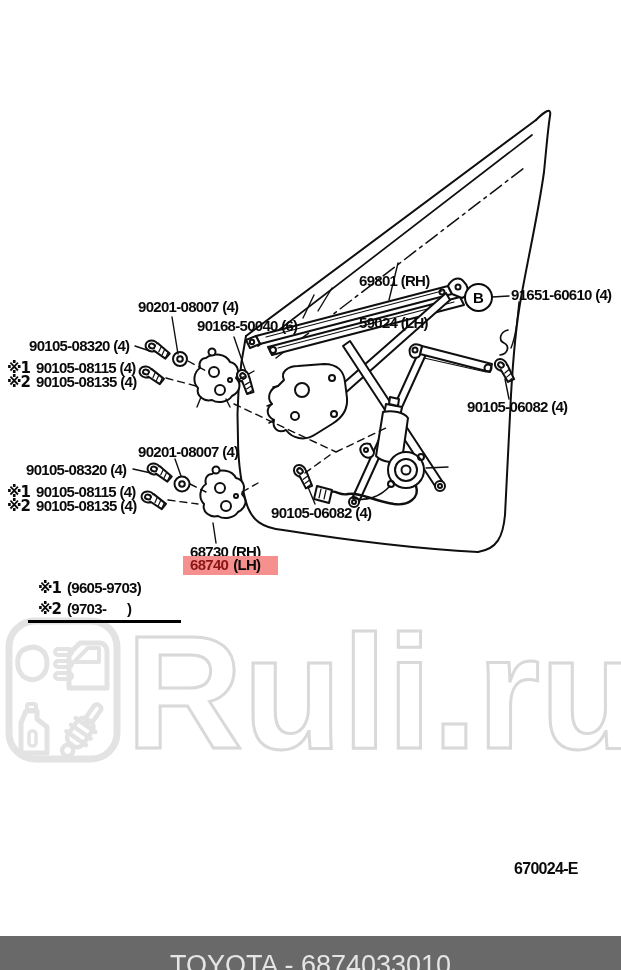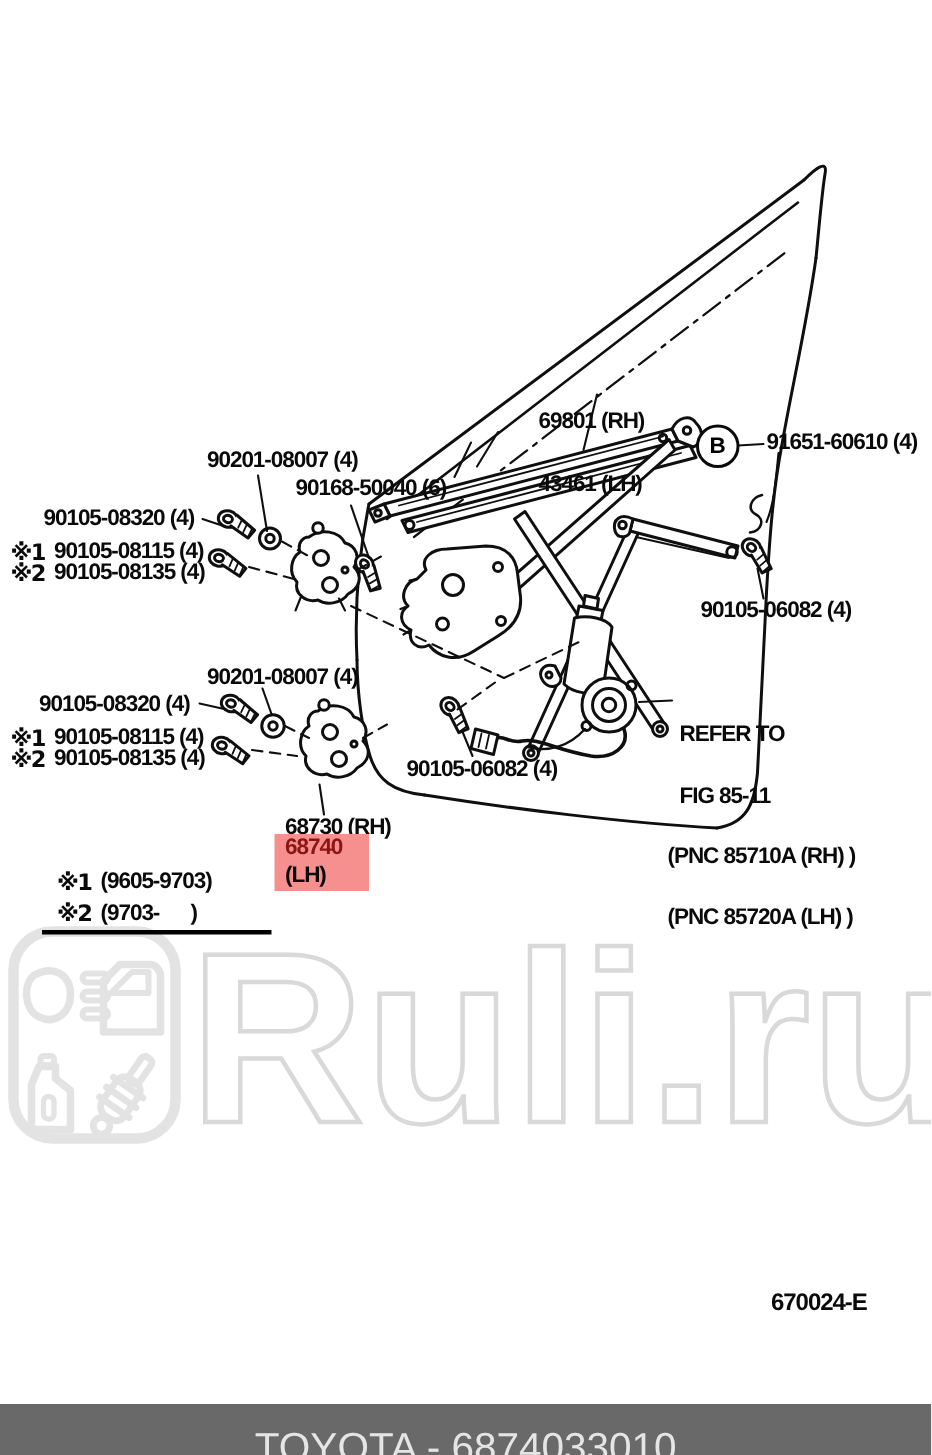--- a/index.html
+++ b/index.html
@@ -29,21 +29,21 @@
   #l-06082-right{left:467px;top:400px}
   #l-hinge-up{left:184px;top:408px}
   #l-90201-bot{left:138px;top:445px}
   #l-08320-bot{left:26px;top:463px}
   #l-08115-bot{left:7px;top:485px}
   #l-08135-bot{left:7px;top:499px}
   #l-06082-mid{left:271px;top:506px}
   #refer-block{left:445px;top:456px;line-height:13.5px}
   #refer-block .ind{margin-left:8px}
   #l-68730{left:190px;top:545px}
-  #hl-row{left:183px;top:556px;padding:2px 18px 3px 7px;display:flex;gap:5px;flex-direction:column;}
+  #hl-row{left:183px;top:556px;padding:2px 18px 3px 7px;display:flex;gap:5px;}
   #hl-row .code{letter-spacing:-0.7px}
   #note1{left:38px;top:581px}
   #note2{left:38px;top:602px}
   #note-rule{left:28px;top:620px;width:153px;height:2.5px;background:#000;position:absolute;z-index:2;}
   #fig-code{left:514px;top:862px;font-size:16px}
   
   #footer{position:absolute;left:0;top:936px;width:621px;height:59px;z-index:3;
           display:flex;align-items:center;justify-content:center;gap:52px;
           color:#e5e5e5;font:400 27px "Liberation Sans",sans-serif;}
 </style>
@@ -234,42 +234,36 @@
   <div class="lab row" id="l-08115-top">
     <span class="jmark">※1</span>
     <span>90105-08115 (4)</span>
   </div>
   <div class="lab row" id="l-08135-top">
     <span class="jmark">※2</span>
     <span>90105-08135 (4)</span>
   </div>
   <div class="lab" id="l-glass">
     <div>69801 (RH)</div>
-    <div>43461 (LH)</div>
+    <div>59024 (LH)</div>
   </div>
   <div id="b-badge">B</div>
   <div class="lab" id="l-91651">91651-60610 (4)</div>
   <div class="lab" id="l-06082-right">90105-06082 (4)</div>
   <div class="lab" id="l-90201-bot">90201-08007 (4)</div>
   <div class="lab" id="l-08320-bot">90105-08320 (4)</div>
   <div class="lab row" id="l-08115-bot">
     <span class="jmark">※1</span>
     <span>90105-08115 (4)</span>
   </div>
   <div class="lab row" id="l-08135-bot">
     <span class="jmark">※2</span>
     <span>90105-08135 (4)</span>
   </div>
   <div class="lab" id="l-06082-mid">90105-06082 (4)</div>
-  <div class="lab" id="refer-block">
-    <div class="ind">REFER TO</div>
-    <div class="ind">FIG 85-11</div>
-    <div>(PNC 85710A (RH) )</div>
-    <div>(PNC 85720A (LH) )</div>
-  </div>
   <div class="lab" id="l-68730">68730 (RH)</div>
   <div class="lab" id="hl-row" style="background: rgb(245, 144, 143);">
     <span class="code" style="color: rgb(140, 20, 20);">68740</span>
     <span>(LH)</span>
   </div>
   <div class="lab row" id="note1">
     <span class="jmark">※1</span>
     <span>(9605-9703)</span>
   </div>
   <div class="lab row" id="note2">

